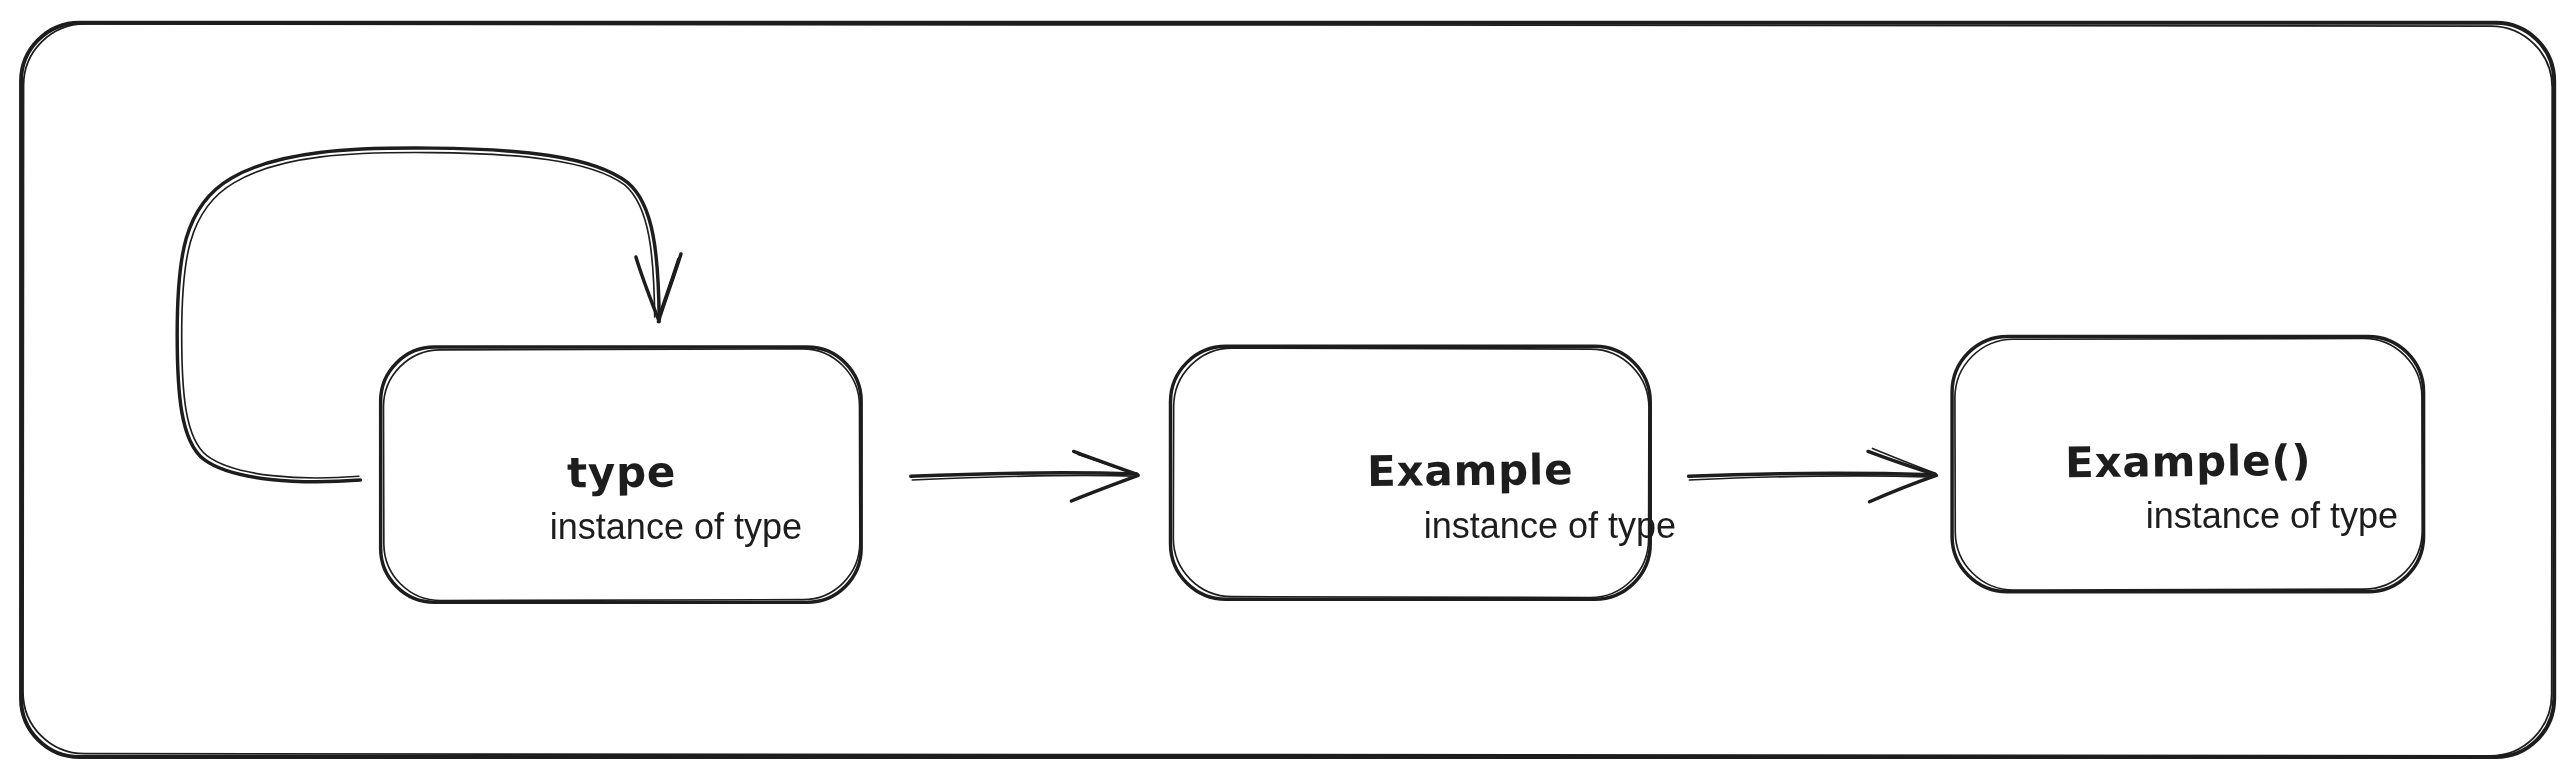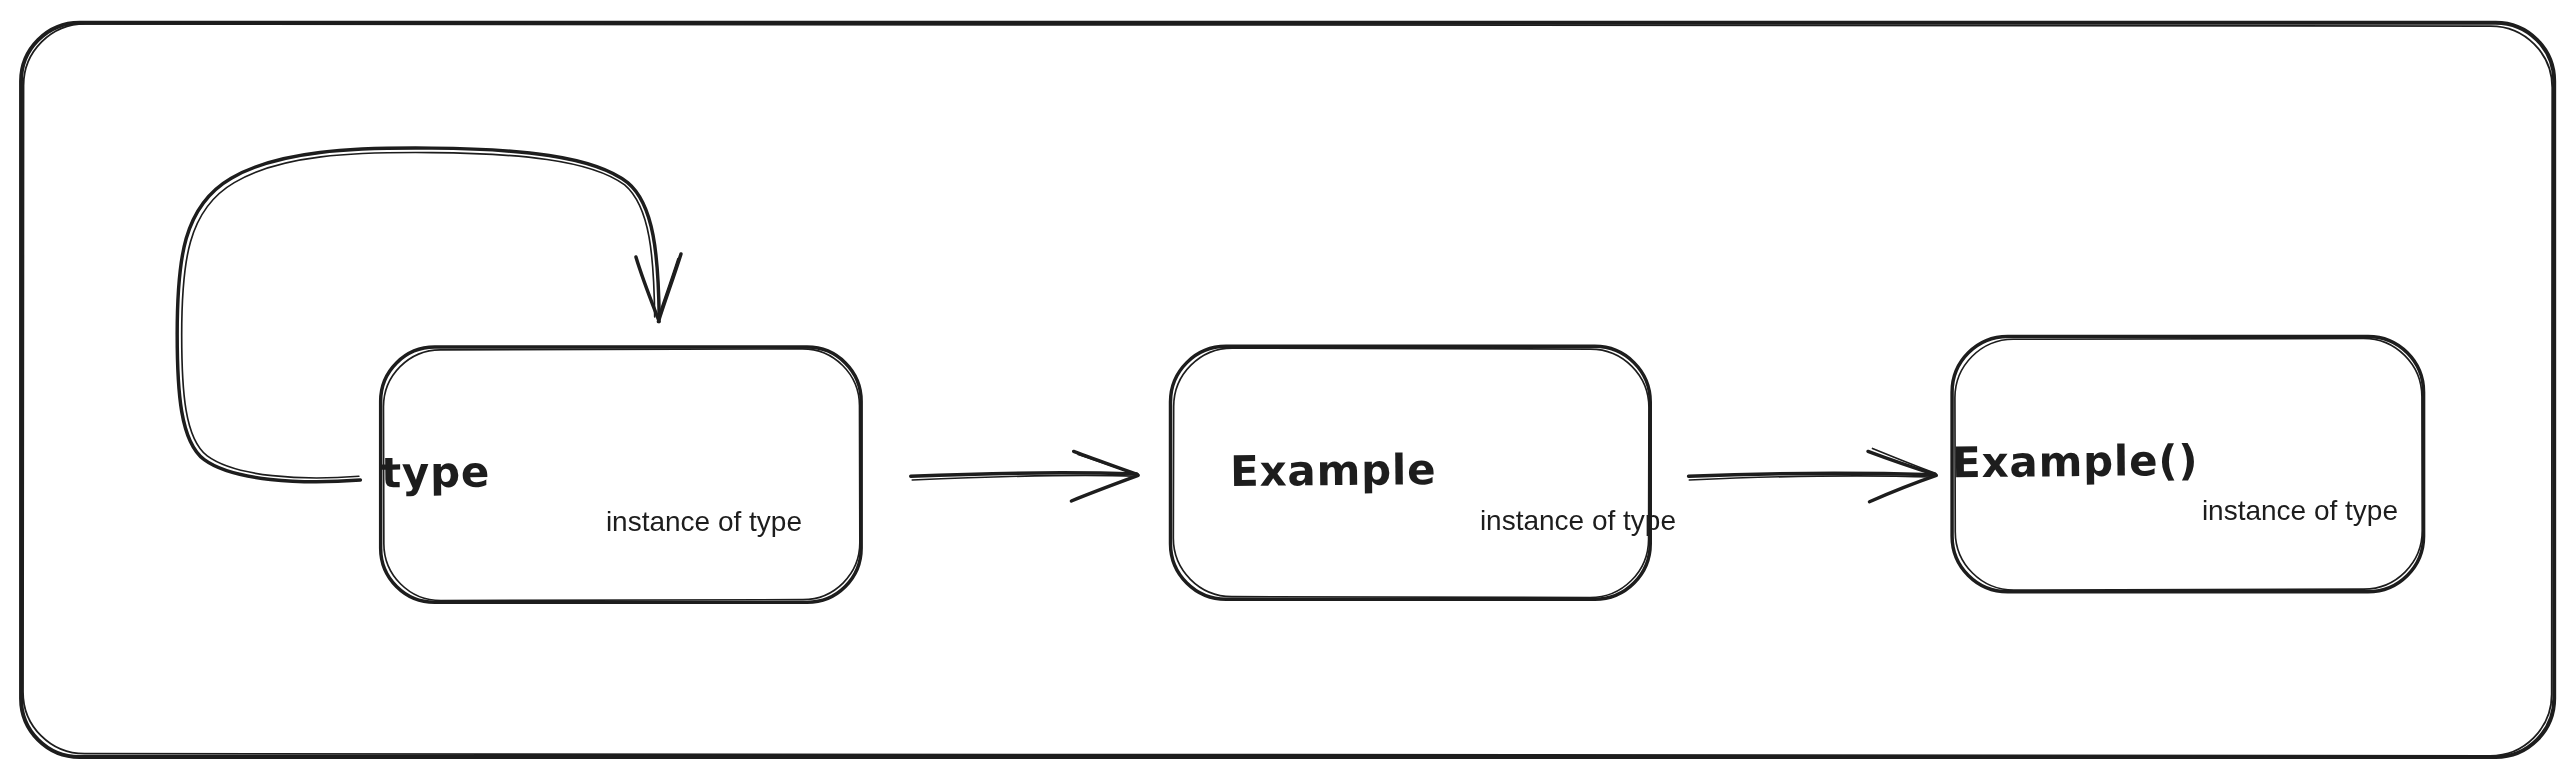--- a/index.html
+++ b/index.html
@@ -26,36 +26,37 @@
   }
   svg.strokes .s1 { stroke-width: 4.6; }
   svg.strokes .s2 { stroke-width: 2.2; }
   svg.strokes .frame1 { stroke-width: 5.2; }
   svg.strokes .frame2 { stroke-width: 2.4; }
 
   .node {
     position: absolute;
     display: flex;
     align-items: center;
+    justify-content: center;
   }
   .node .big {
     font-family: "DejaVu Sans", sans-serif;
     font-weight: 600;
     font-size: 42px;
     letter-spacing: 0.8px;
     color: #1d1d1d;
     transform: rotate(-0.6deg);
     margin-top: -4.5px;
     white-space: nowrap;
   }
   .node .sub {
     position: absolute;
     top: 159px;
     font-family: "Liberation Sans", sans-serif;
-    font-size: 28px;
+    font-size: 36px;
     font-weight: 400;
     color: #1d1d1d;
     white-space: nowrap;
   }
   .node-type      { left: 381px;  top: 347px; width: 481px; height: 255px; }
   .node-example   { left: 1230px; top: 346px; width: 480px; height: 253px; }
   .node-example-c { left: 1952px; top: 336px; width: 472px; height: 255px; }
   .node-type .sub      { right: 60px; }
   .node-example .sub   { right: 34px; }
   .node-example-c .sub { right: 26px; }

